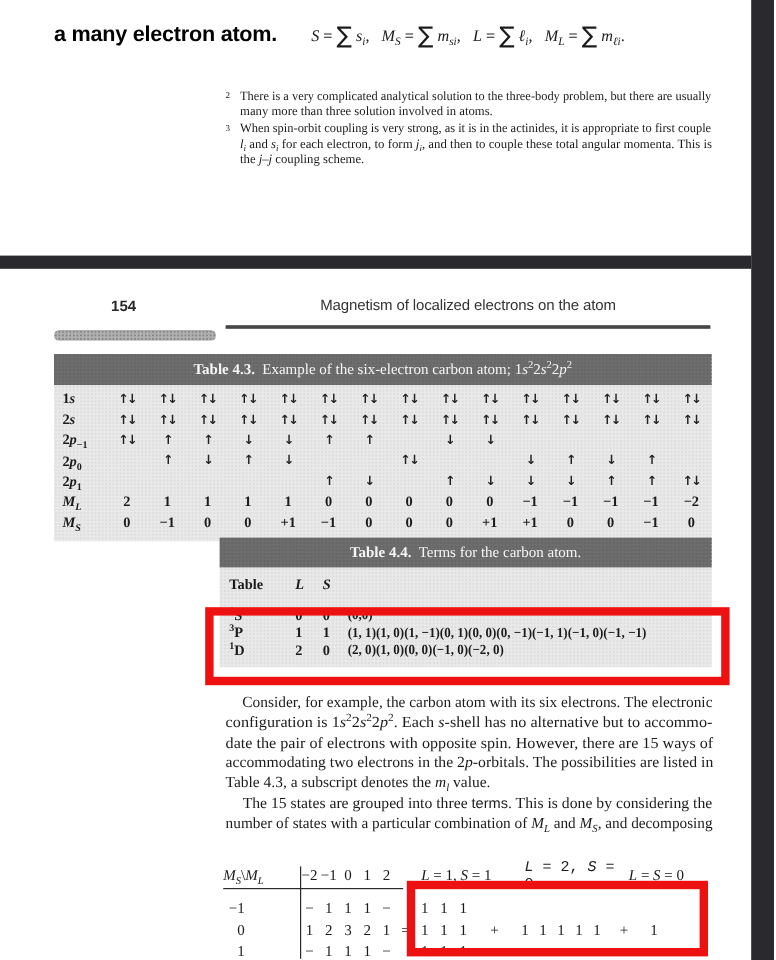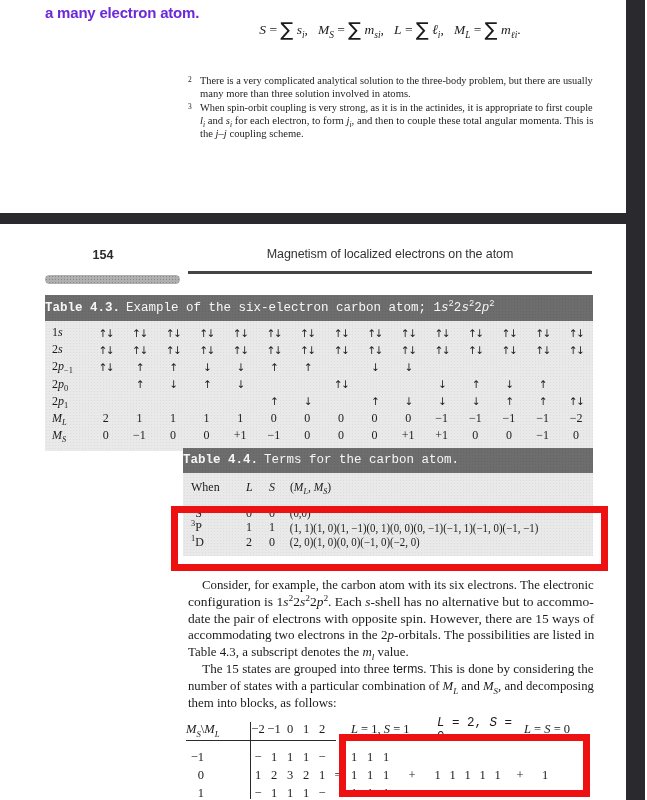--- a/index.html
+++ b/index.html
@@ -5,46 +5,46 @@
   * { margin:0; padding:0; box-sizing:border-box; }
   html,body { width:647px; height:800px; background:#fff; }
   body { font-family:"Liberation Serif", serif; color:#1b1b1b; position:relative; overflow:hidden; }
   .abs { position:absolute; }
 
   
   .vbar { left:626px; top:0; width:19px; height:800px; background:#2a2a2e; }
   .hbar { left:0; top:213px; width:626px; height:11px; background:#2a2a2e; }
 
   
-  .frag-heading { left:45px; top:4px; font-family:"Liberation Sans",sans-serif; font-weight:bold;
-                  font-size:15px; letter-spacing:-0.2px; color:#6d28d9; }
+  .frag-heading { left:45px; top:18px; font-family:"Liberation Sans",sans-serif; font-weight:bold;
+                  font-size:18px; letter-spacing:-0.2px; color:#000000; }
   .equation { left:188px; top:22px; width:404px; text-align:center; font-size:13.5px; white-space:nowrap; }
   .equation .sum { font-family:"DejaVu Sans",sans-serif; font-size:19px; vertical-align:-2px; line-height:0; }
   .footnotes { left:188px; top:74px; width:405px; font-size:10.6px; line-height:13px; }
   .footnote { position:relative; margin-bottom:1px; }
   .fn-marker { position:absolute; left:0; top:-1px; font-size:7.5px; }
   .fn-line { margin-left:12px; white-space:nowrap; }
 
   
   .page-number { left:86px; top:248px; width:34px; text-align:center; font-family:"Liberation Sans",sans-serif;
                  font-weight:bold; font-size:12.5px; color:#2a2a2a; }
   .dot-bar { left:45px; top:275px; width:135px; height:9px; border-radius:4.5px;
              background-color:#b0b0b0; background-image:radial-gradient(circle,#878787 35%,rgba(0,0,0,0) 38%);
              background-size:3px 3px; }
   .running-head { left:188px; top:247px; width:404px; text-align:center;
                   font-family:"Liberation Sans",sans-serif; font-size:12.5px; color:#333; letter-spacing:-0.1px; }
   .head-rule { left:188px; top:271px; width:404px; height:2.5px; background:#454545; }
 
   
   .t-header { background-color:#6d6d6d; background-image:radial-gradient(circle,#646464 35%,rgba(0,0,0,0) 40%);
-              background-size:3px 3px; color:#f6f6f6; text-align:left;
-              font-family:Liberation Mono, monospace; font-size:12.5px; }
+              background-size:3px 3px; color:#f6f6f6; text-align:center;
+              font-family:Liberation Serif, serif; font-size:12.5px; }
   .t-header b { margin-right:6px; }
   .t-body { background-color:#e9e9e9; background-image:radial-gradient(circle,#dcdcdc 35%,rgba(0,0,0,0) 40%);
-            background-size:3px 3px; }
+            background-size:3px 3px;font-weight:bold; }
 
   
   .t43 { left:45px; top:295px; width:548px; }
   .t43 .t-header { height:26px; line-height:26px; }
   .t43 .t-body { padding:3px 0 7px; }
   .t43-row { display:flex; height:17.2px; align-items:center; }
   .t43-label { width:44px; padding-left:7px; font-size:12px; }
   .t43-cell { flex:1; text-align:center; }
   .arrows .t43-cell { font-family:"DejaVu Sans",sans-serif; font-size:10.5px; letter-spacing:-1.5px; color:#222; }
   .numbers .t43-cell { font-size:12px; }
@@ -257,24 +257,23 @@
         </div>
       </div>
   </div>
 
   <div class="abs t44">
     <div class="t-header">
       <b>Table 4.4.</b><span>Terms for the carbon atom.</span>
     </div>
     <div class="t-body">
       <div class="t44-colhead">
-        <span class="c-term">When</span>
+        <span class="c-term">Table</span>
         <span class="c-l"><i>L</i></span>
         <span class="c-s"><i>S</i></span>
-        <span class="c-states">(<i>M<sub>L</sub></i>, <i>M<sub>S</sub></i>)</span>
       </div>
       <div>
           <div class="t44-row">
             <span class="c-term"><sup>1</sup>S</span>
             <span class="c-l">0</span>
             <span class="c-s">0</span>
             <span class="c-states" style="transform-origin: 0px 50%; transform: scaleX(0.944625);">(0,0)</span>
           </div>
           <div class="t44-row">
             <span class="c-term"><sup>3</sup>P</span>
@@ -295,21 +294,20 @@
   <div class="abs hl1"></div>
 
   <div class="abs bodytext">
       <div class="bt-line indent" style="transform-origin: 0px 50%; transform: scaleX(0.995098);">Consider, for example, the carbon atom with its six electrons. The electronic</div>
       <div class="bt-line" style="transform-origin: 0px 50%; transform: scaleX(1.04639);">configuration is 1<i>s</i><sup>2</sup>2<i>s</i><sup>2</sup>2<i>p</i><sup>2</sup>. Each <i>s</i>-shell has no alternative but to accommo-</div>
       <div class="bt-line" style="transform-origin: 0px 50%; transform: scaleX(1.0437);">date the pair of electrons with opposite spin. However, there are 15 ways of</div>
       <div class="bt-line" style="transform-origin: 0px 50%; transform: scaleX(1.015);">accommodating two electrons in the 2<i>p</i>-orbitals. The possibilities are listed in</div>
       <div class="bt-line">Table 4.3, a subscript denotes the <i>m<sub>l</sub></i> value.</div>
       <div class="bt-line indent" style="transform-origin: 0px 50%; transform: scaleX(1.015);">The 15 states are grouped into three <span class="sans">terms</span>. This is done by considering the</div>
       <div class="bt-line" style="transform-origin: 0px 50%; transform: scaleX(0.987835);">number of states with a particular combination of <i>M<sub>L</sub></i> and <i>M<sub>S</sub></i>, and decomposing</div>
-      <div class="bt-line">them into blocks, as follows:</div>
     </div>
 
   <div class="abs mtx">
     <div class="m-hrow">
       <span class="m-corner"><i>M<sub>S</sub></i>\<i>M<sub>L</sub></i></span>
       <span style="display:flex">
           <span class="m-cell">−2</span>
           <span class="m-cell">−1</span>
           <span class="m-cell">0</span>
           <span class="m-cell">1</span>

